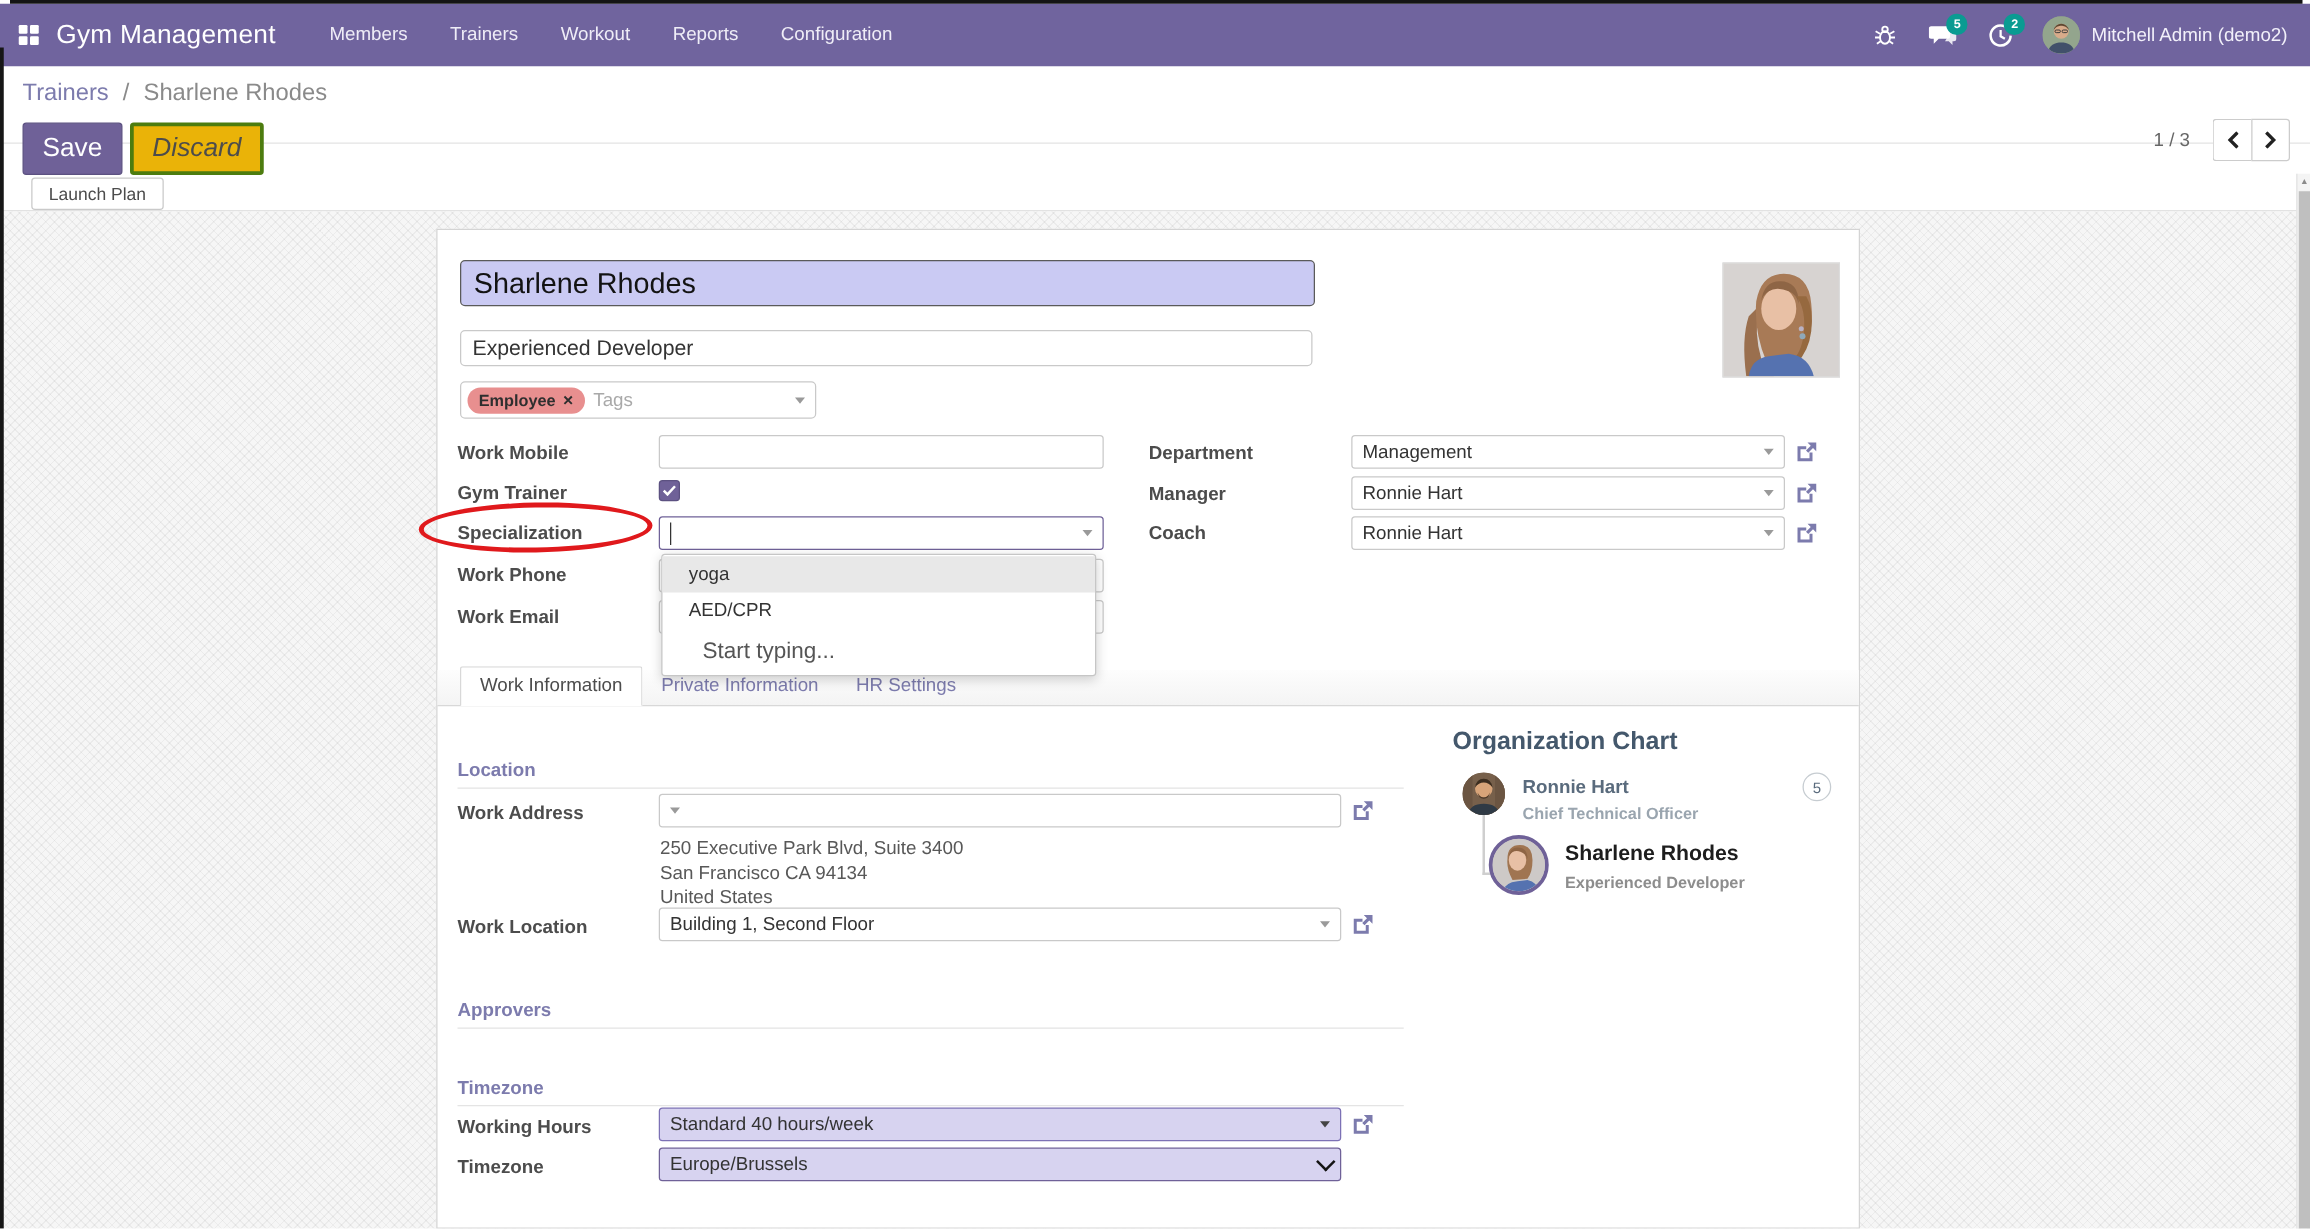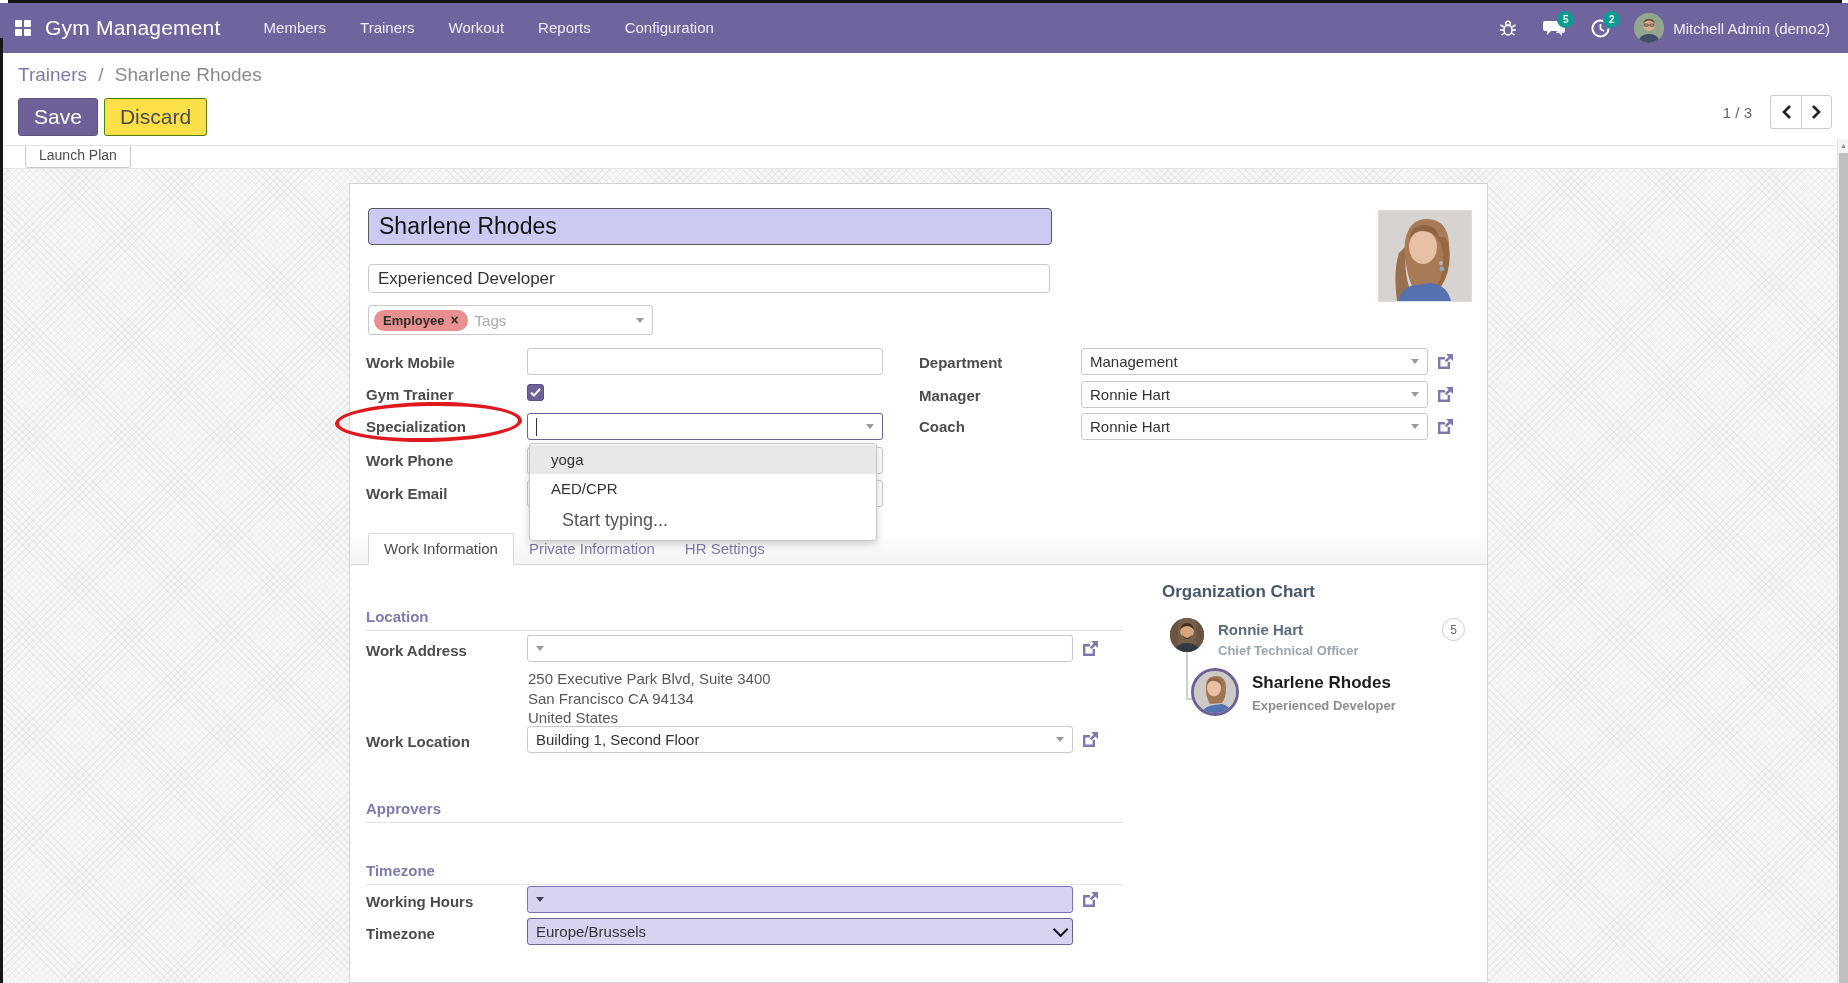--- a/index.html
+++ b/index.html
@@ -20,29 +20,29 @@
   .nav-item { font-size:15px; color:#efedf7; padding:0 17px; line-height:50px; cursor:pointer; }
   .nav-right { margin-left:auto; display:flex; align-items:center; gap:22px; padding-right:18px; }
   .nav-icon { position:relative; width:24px; height:24px; display:flex; align-items:center; justify-content:center; cursor:pointer; }
   .nav-badge { position:absolute; top:-5px; right:-8px; min-width:17px; height:17px; border-radius:50%;
                background:#0A9B92; color:#fff; font-size:10px; font-weight:bold; display:flex; align-items:center; justify-content:center; }
   .nav-user { display:flex; align-items:center; gap:9px; cursor:pointer; }
   .nav-avatar { width:30px; height:30px; border-radius:50%; overflow:hidden; background:#8fa08a; }
   .nav-username { font-size:15px; color:#f2f0fa; }
 
   
-  .control-panel { position:absolute; top:53px; left:0; right:0; height:93px; background:#fff; border-bottom:1px solid #e3e3e3; z-index:10; }
+  .control-panel { position:absolute; top:53px; left:0; right:0; height:62px; background:#fff; border-bottom:1px solid #e3e3e3; z-index:10; }
   .breadcrumb { position:absolute; top:11px; left:18px; font-size:19px; }
   .breadcrumb .bc-parent { color:#7C7BAD; cursor:pointer; }
   .breadcrumb .bc-sep { color:#8a8a8a; margin:0 6px; }
   .breadcrumb .bc-current { color:#8a8a8a; }
   .cp-buttons { position:absolute; top:45px; left:18px; display:flex; gap:6px; }
   .btn { font-family:"Liberation Sans",sans-serif; font-size:21px; padding:6px 15px; border-radius:3px; cursor:pointer; }
   .btn-primary { background:#6F6198; border:1px solid #5c5181; color:#fff; }
-  .btn-default { background:#fde047; border:1px solid #4d7c0f; color:#4c4c4c; }
+  .btn-default { background:#eab308; border:3px solid #4d7c0f; color:#4c4c4c;font-style:italic; }
   .pager { position:absolute; top:42px; right:16px; display:flex; align-items:center; gap:18px; }
   .pager-count { font-size:15px; color:#666; }
   .pager-btns { display:flex; }
   .pager-btn { width:31px; height:34px; background:#fff; border:1px solid #ccc; display:flex; align-items:center; justify-content:center; cursor:pointer; }
   .pager-btn:first-child { border-radius:3px 0 0 3px; border-right:none; }
   .pager-btn:last-child { border-radius:0 3px 3px 0; }
 
   
   .status-bar { position:absolute; top:139px; left:0; right:0; height:30px; background:#fff; border-bottom:1px solid #e2e2e2; z-index:9; }
   .btn-launch { position:absolute; top:3px; left:25px; font-size:14px; padding:4px 13px; background:#fff; border:1px solid #c9c9c9; border-radius:3px; color:#4c4c4c; cursor:pointer; }
@@ -96,21 +96,21 @@
 
   
   .section-h { position:absolute; font-size:15px; font-weight:bold; color:#7C7BAD; }
   .section-hr { position:absolute; height:1px; background:#e4e4e4; left:16px; width:757px; }
   .addr-line { position:absolute; font-size:15px; color:#585858; }
 
   .tz-chevron { width:11px; height:11px; border-right:2.5px solid #141414; border-bottom:2.5px solid #141414;
     transform:rotate(45deg) translateY(-3px); }
 
   
-  .org-heading { position:absolute; left:812px; top:398px; font-size:17px; font-weight:bold; color:#44586c; }
+  .org-heading { position:absolute; left:812px; top:398px; font-size:20px; font-weight:bold; color:#44586c; }
   .org-name1 { position:absolute; left:868px; top:437px; font-size:15px; font-weight:bold; color:#5a6b7d; cursor:pointer; }
   .org-title1 { position:absolute; left:868px; top:459px; font-size:13px; font-weight:bold; color:#9aa5af; }
   .org-badge { position:absolute; left:1092px; top:434px; width:23px; height:23px; border:1px solid #c6ccd1; border-radius:50%;
     font-size:12px; color:#5a6b7d; display:flex; align-items:center; justify-content:center; background:#fff; cursor:pointer; }
   .org-avatar1 { position:absolute; left:820px; top:434px; width:34px; height:34px; border-radius:50%; overflow:hidden; background:#7a6350; cursor:pointer; }
   .org-connector { position:absolute; left:836px; top:468px; width:12px; height:48px; border-left:2px solid #cfcfcf; border-bottom:2px solid #cfcfcf; }
   .org-avatar2 { position:absolute; left:841px; top:484px; width:48px; height:48px; border-radius:50%; border:3px solid #6F6198; overflow:hidden; background:#cfcbc9; cursor:pointer; }
   .org-name2 { position:absolute; left:902px; top:489px; font-size:17px; font-weight:bold; color:#1d1d1d; }
   .org-title2 { position:absolute; left:902px; top:514px; font-size:13px; font-weight:bold; color:#8d8d8d; }
 
@@ -346,20 +346,21 @@
       </div>
 
       <div class="section-h" style="left:16px; top:616px;">Approvers</div>
       <div class="section-hr" style="top:638px;"></div>
 
       <div class="section-h" style="left:16px; top:678px;">Timezone</div>
       <div class="section-hr" style="top:700px;"></div>
 
       <div class="f-label" style="left:16px; top:709px;">Working Hours</div>
       <div class="f-input lavender" style="left:177px; top:702px; width:546px;">
+        <span class="val">Standard 40 hours/week</span>
           <span class="caret" style="border-top-color:#444;"></span>
       </div>
       <div class="ext-link" style="left:731px; top:706px;">
         <svg width="19" height="19" viewBox="0 0 19 19" fill="#7C7BAD">
             <path d="M2 5 v12 h12 v-7 h-2.4 v4.6 H4.4 V7.4 H9 V5 z"></path>
             <path d="M10 2 h7 v7 l-2.6-2.6 L10.6 10.2 L8.8 8.4 l3.8-3.8 z"></path>
           </svg>
       </div>
 
       <div class="f-label" style="left:16px; top:741px;">Timezone</div>

